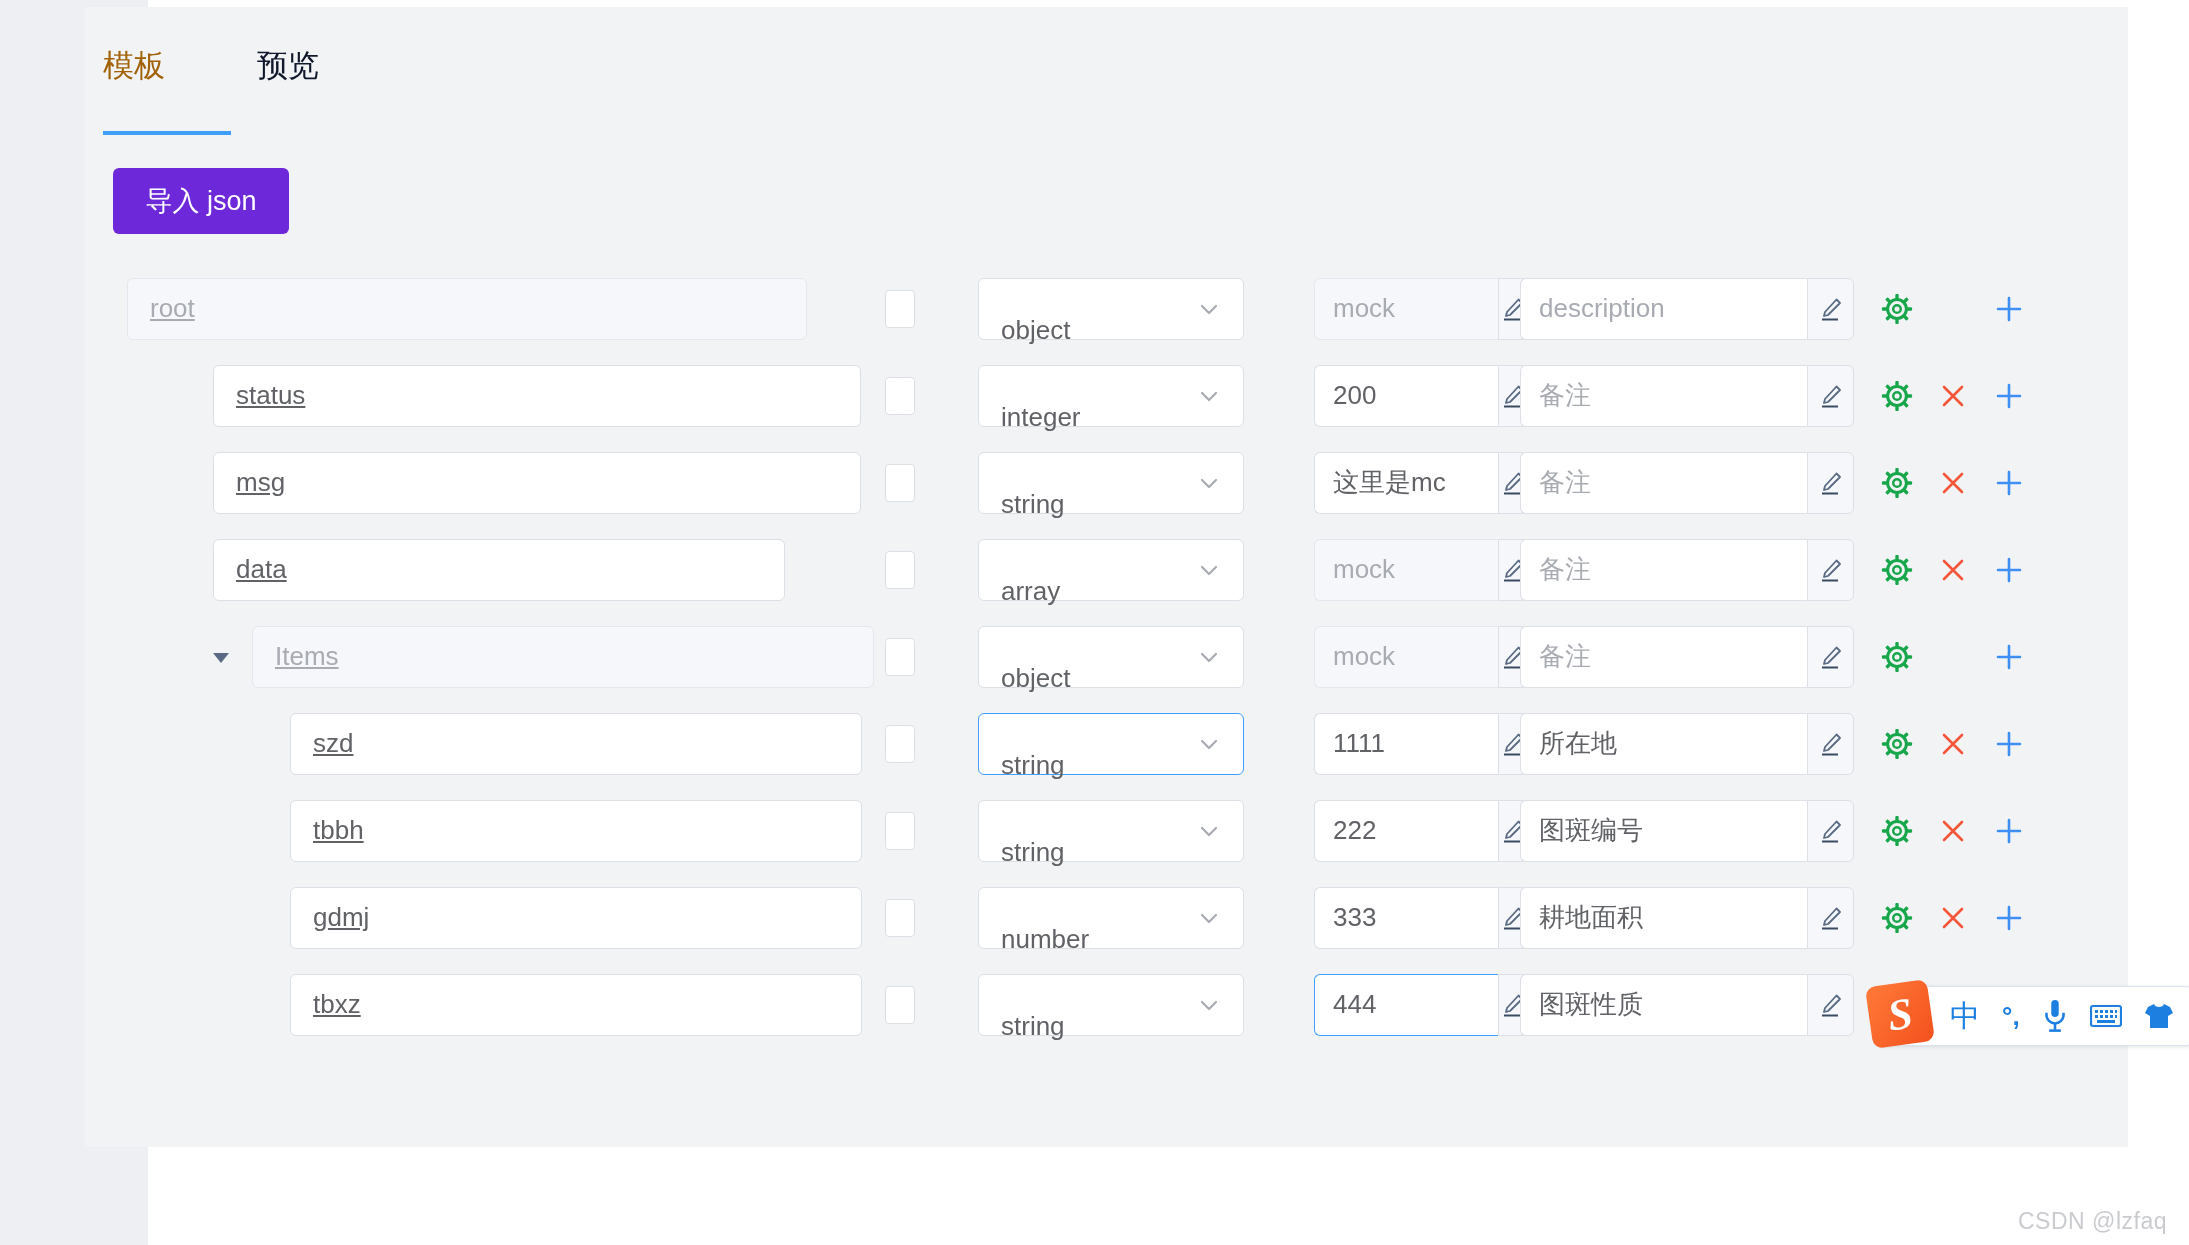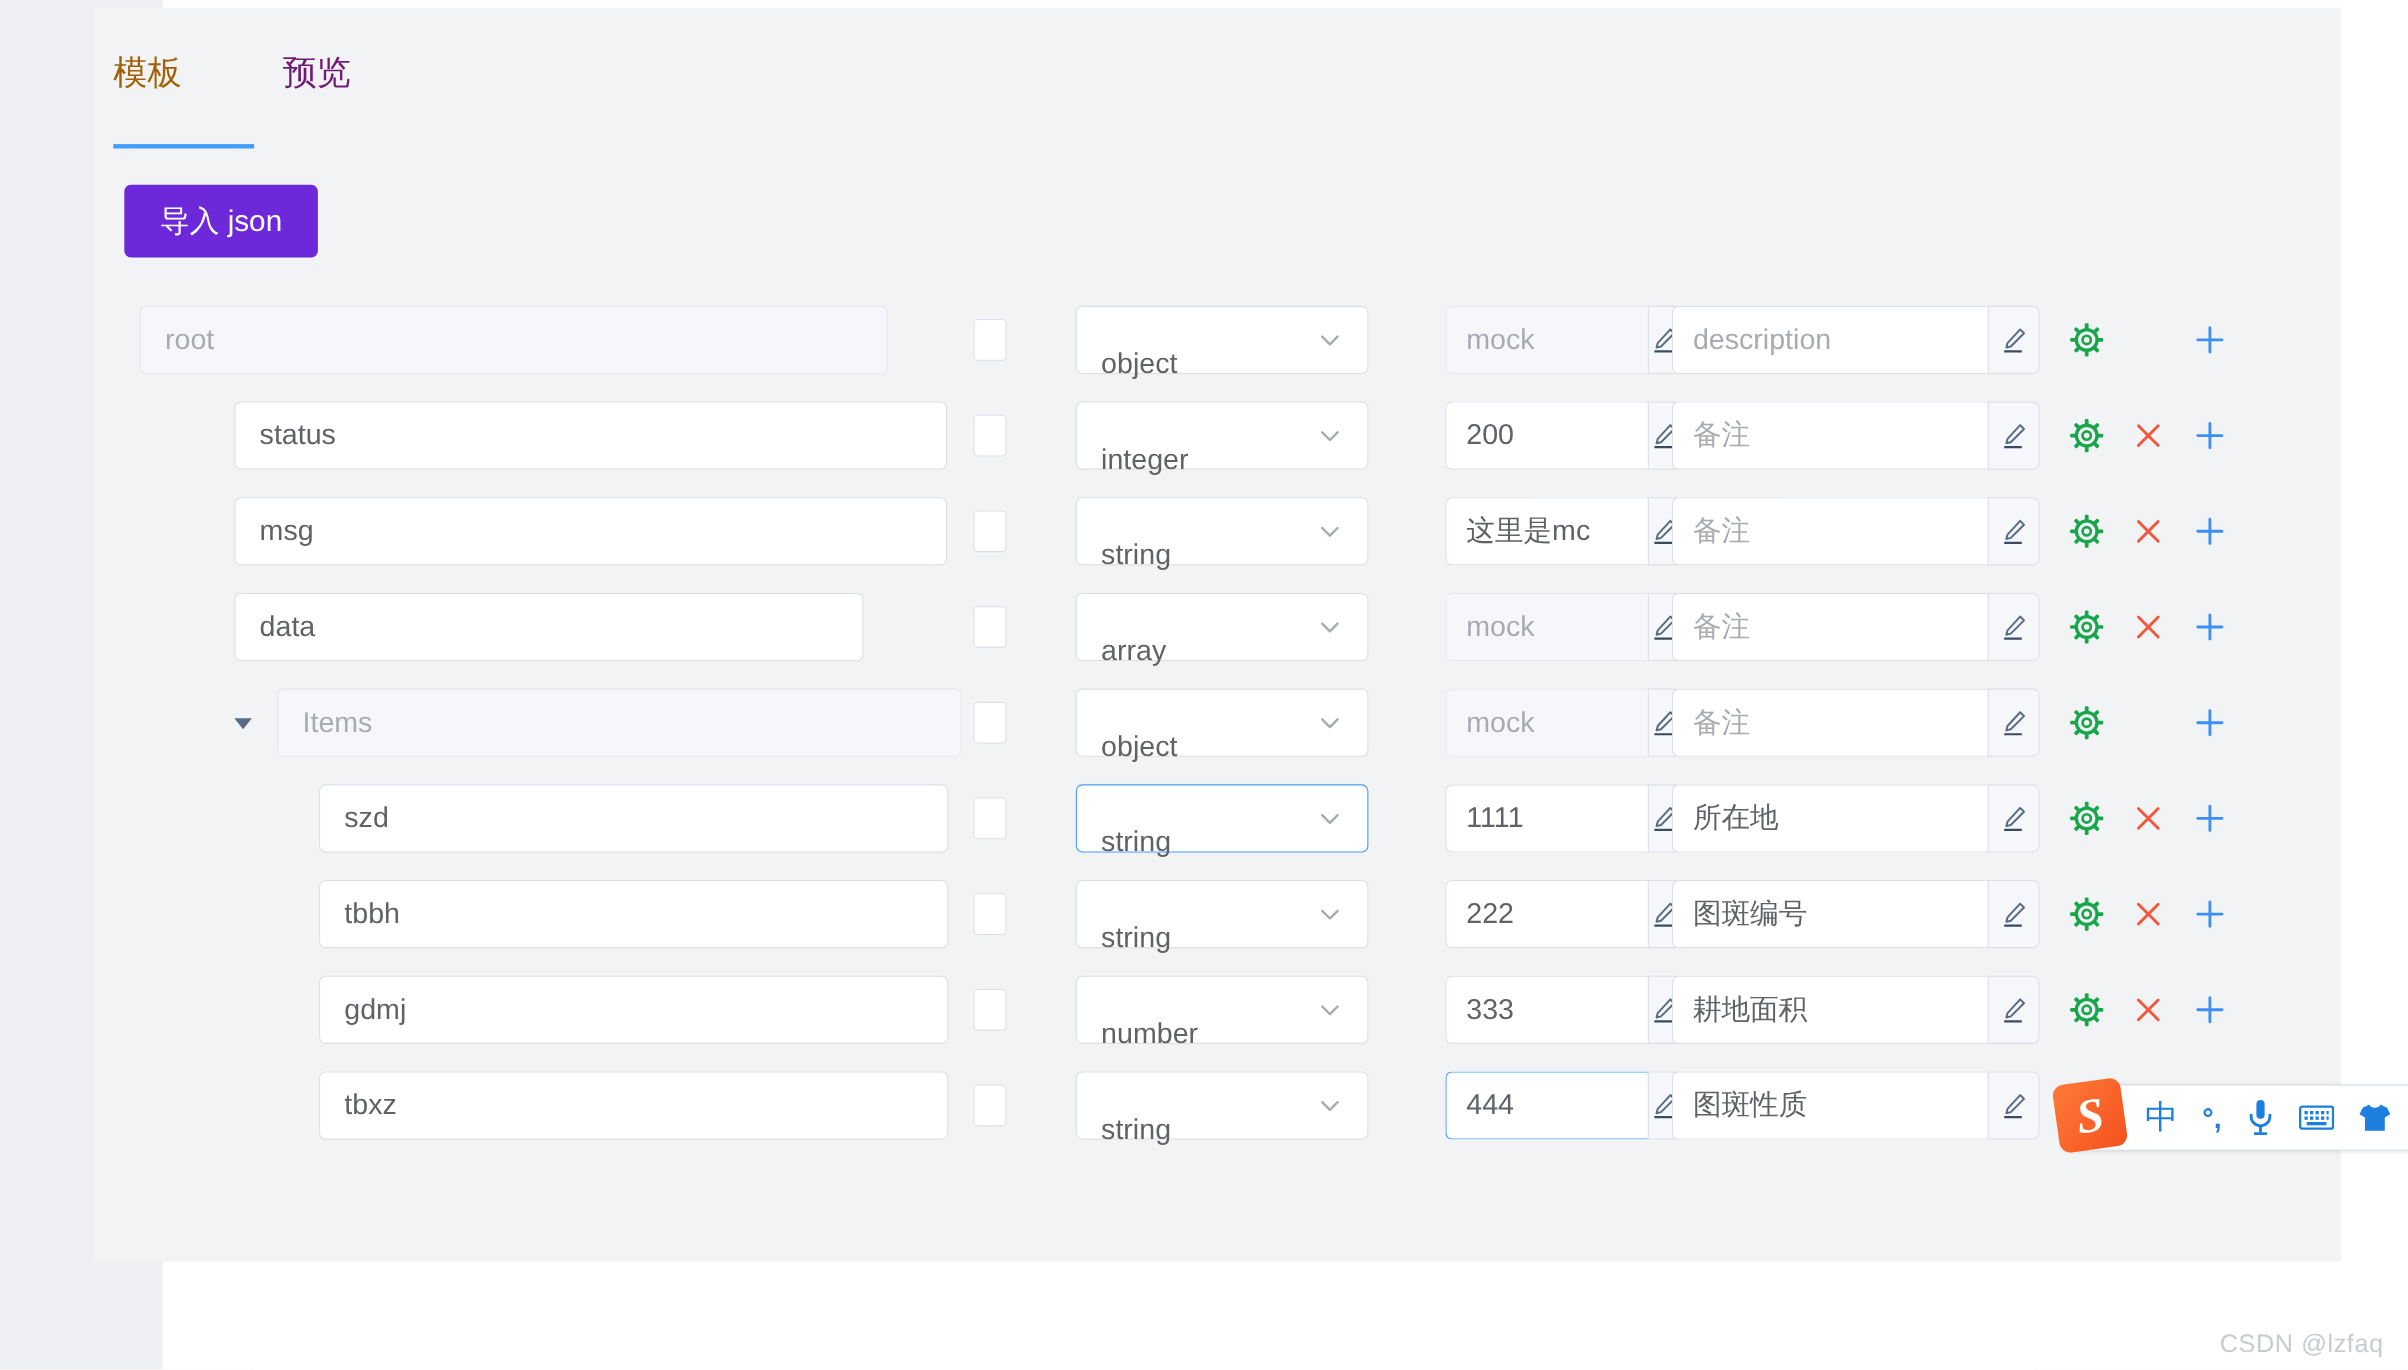--- a/index.html
+++ b/index.html
@@ -37,21 +37,21 @@
   .tabs {
     position: absolute;
     left: 103px;
     top: 50px;
     display: flex;
     align-items: flex-end;
     gap: 92px;
   }
   .tab {
     font-size: 31px;
-    color: #701a75;
+    color: #0f172a;
     padding-bottom: 22px;
     cursor: pointer;
     line-height: 1;
   }
   .tabs-underline {
     position: absolute;
     left: 103px;
     top: 131px;
     width: 128px;
     height: 4px;
@@ -105,20 +105,21 @@
     height: 62px;
     box-sizing: border-box;
     border: 1px solid #dcdfe6;
     border-radius: 6px;
     background: #ffffff;
     color: #606266;
     font-size: 26px;
     padding: 0 22px;
     font-family: "Liberation Sans", "DejaVu Sans", sans-serif;
     outline: none;
+    text-decoration: underline;
   }
   .name-input.disabled {
     background: #f5f7fa;
     color: #a8abb2;
     border-color: #e4e7ed;
   }
   .name-input::placeholder { color: #a8abb2; }
   
   .chk {
     position: absolute;

